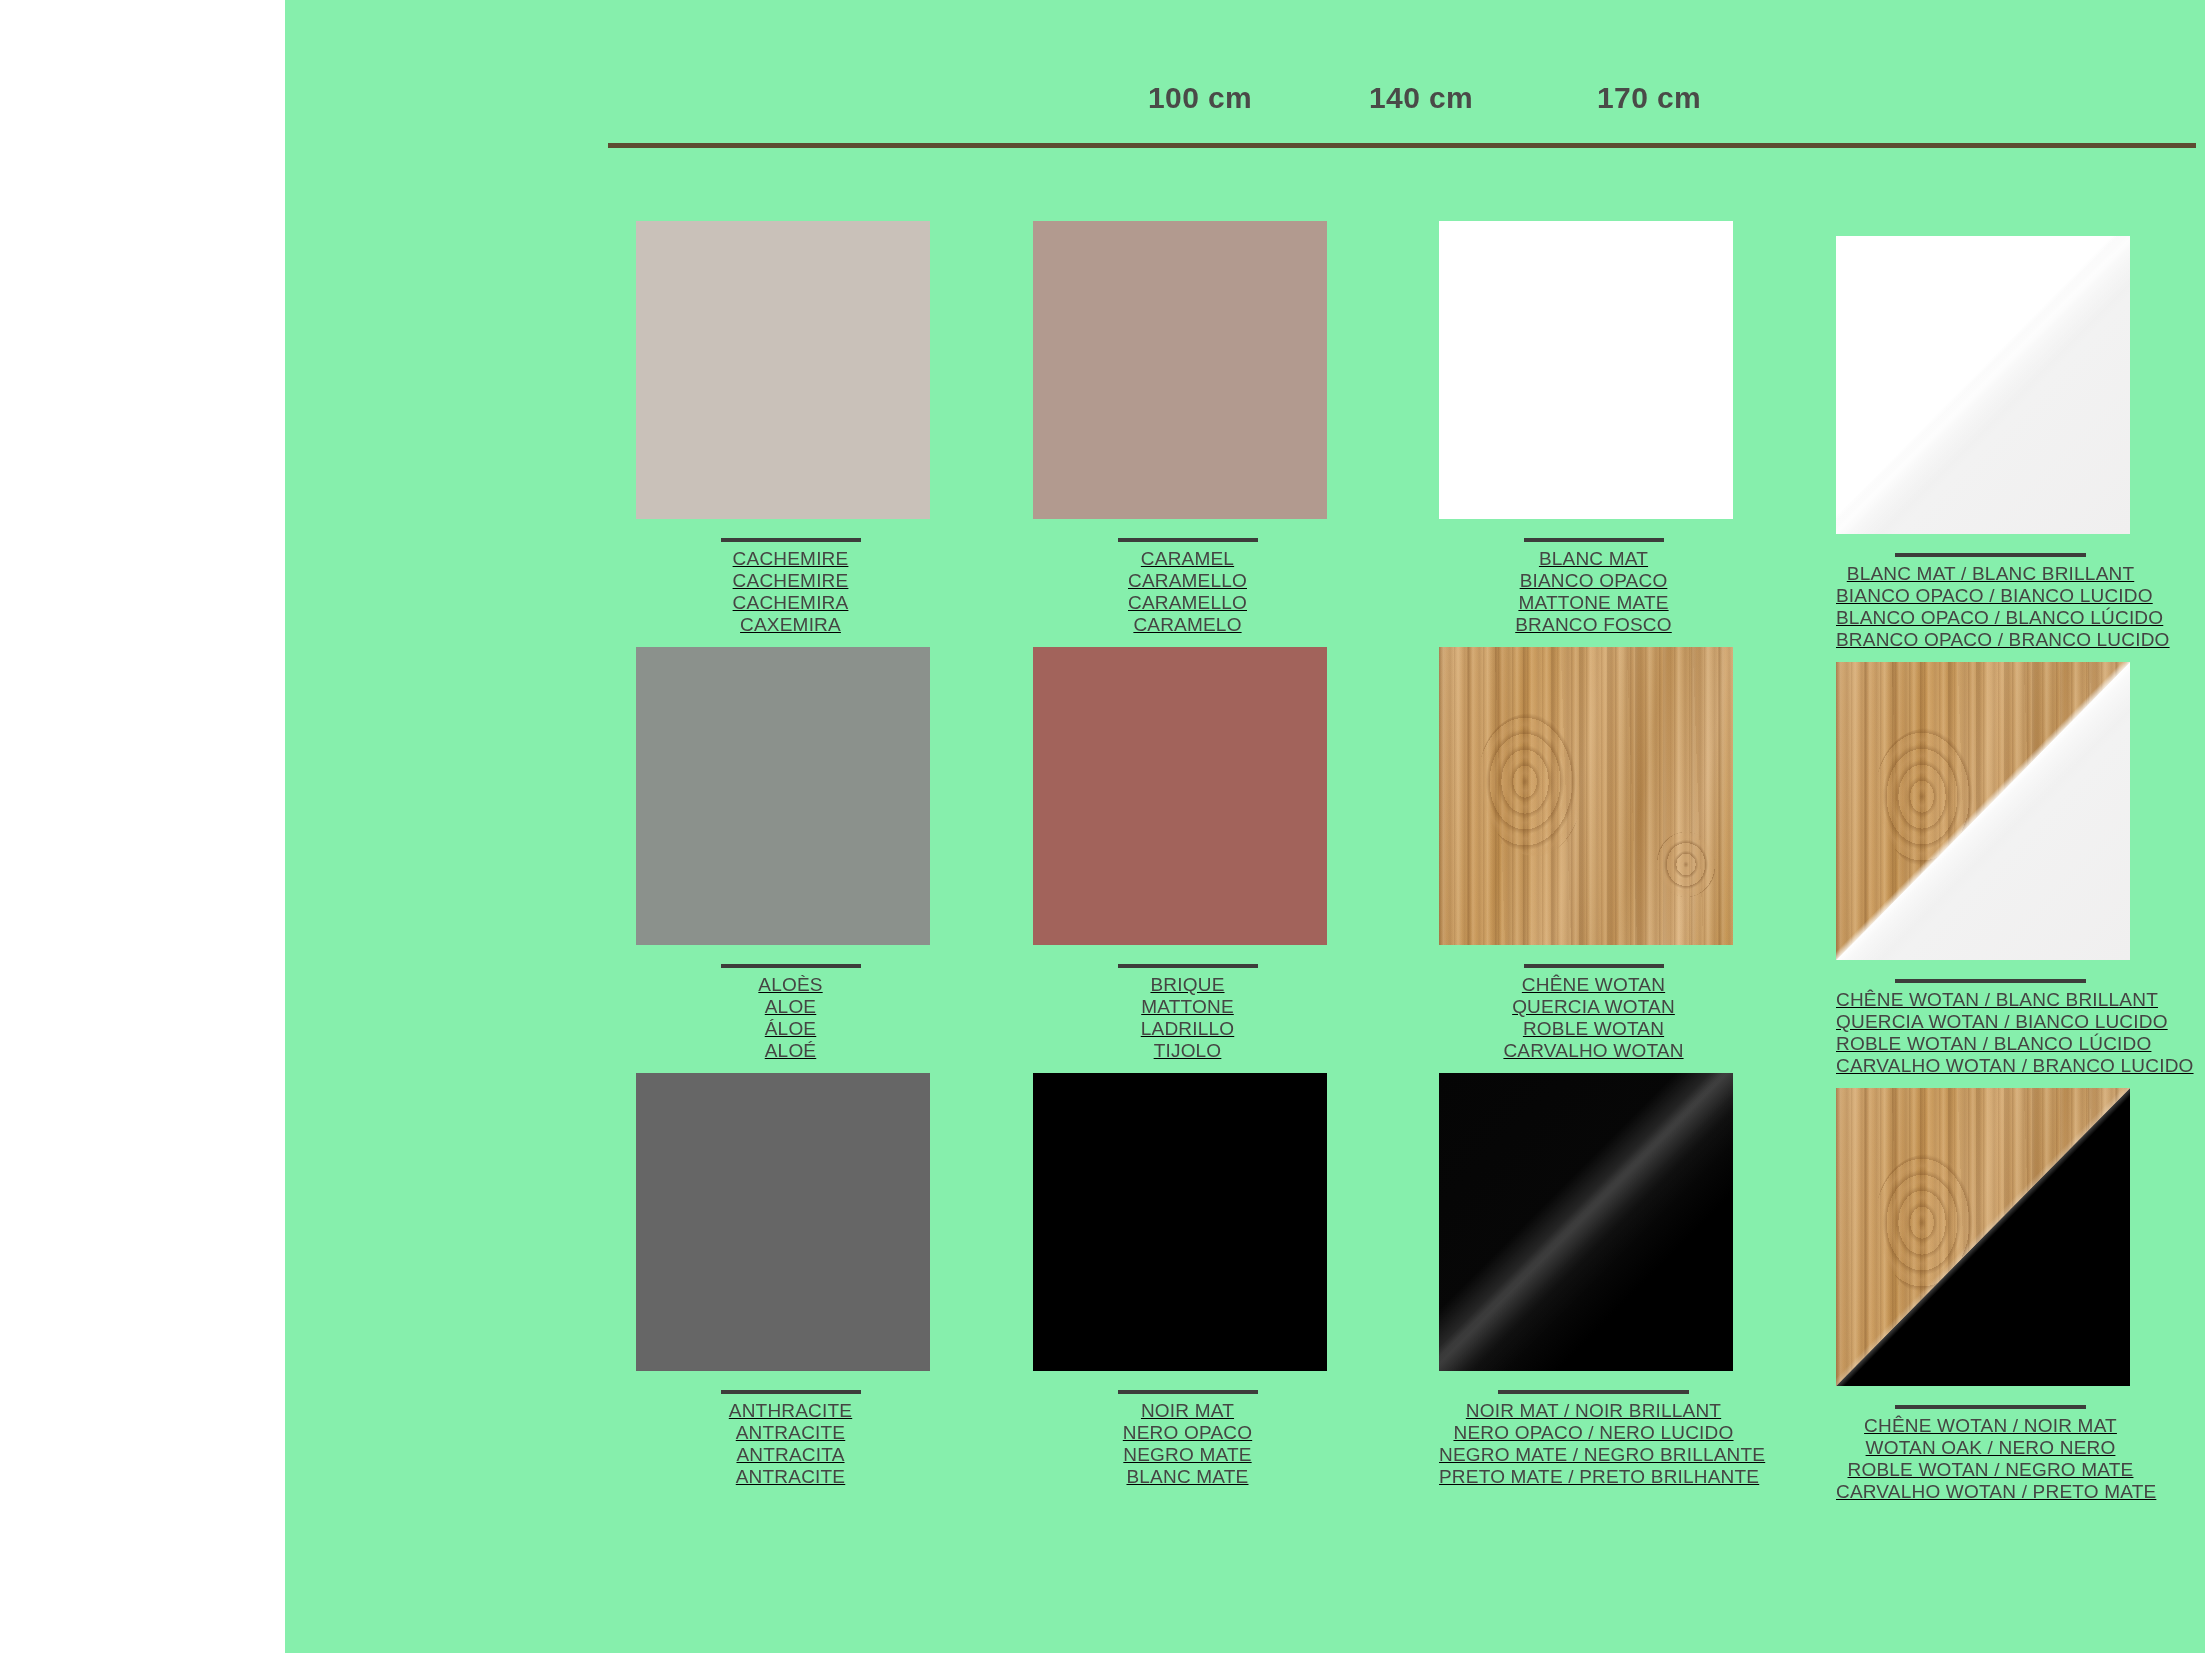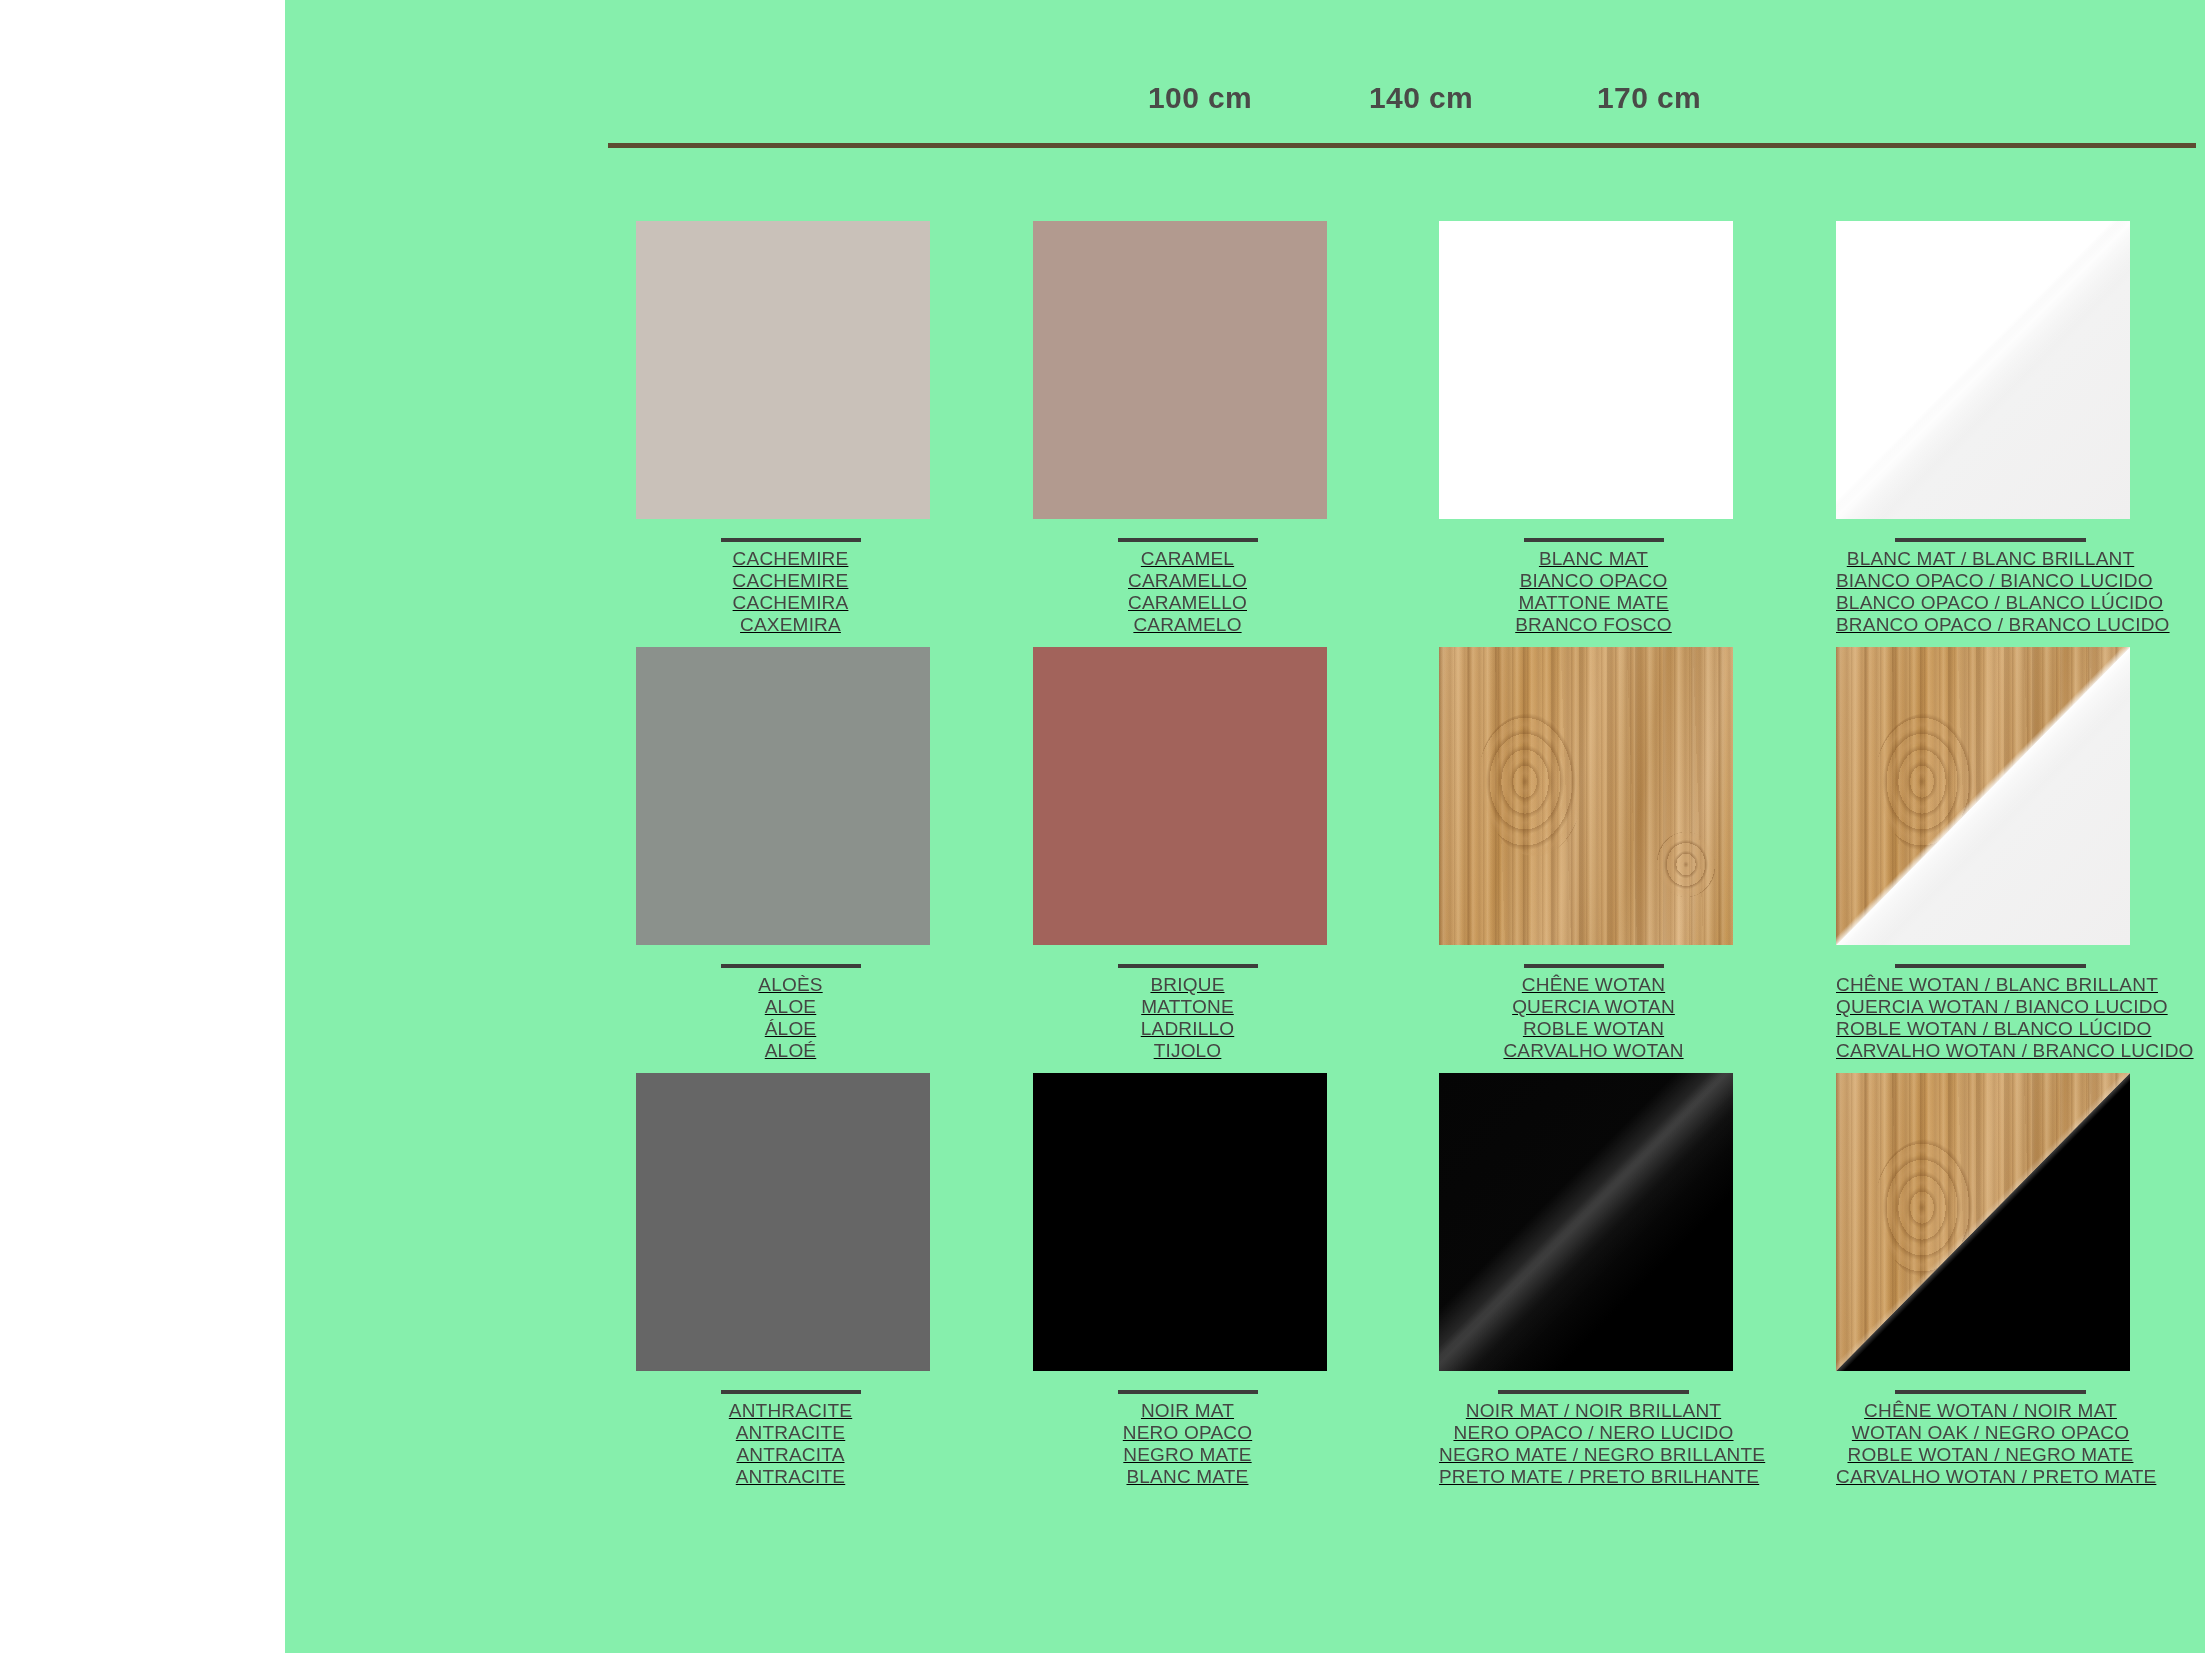--- a/index.html
+++ b/index.html
@@ -71,21 +71,21 @@
   }
   .cell {
     position: absolute;
     top: 0;
     width: 309px;
     text-decoration: underline;
   }
   .cell.c0 { left: 28px; }
   .cell.c1 { left: 425px; }
   .cell.c2 { left: 831px; }
-  .cell.c3 { left: 1228px; }
+  .cell.c3 { left: 1228px; margin-top: 15px; }
 
   .swatch {
     position: relative;
     width: 294px;
     height: 298px;
     overflow: hidden;
     background: #ffffff;
   }
   
   .divider {
@@ -381,21 +381,21 @@
               </div>
               <div class="layer-top">
                 <div class="wood"></div>
               </div>
               <div class="seam"></div>
             </div>
           </div>
           <div class="divider wide"></div>
           <div class="labels">
             <span class="line">CHÊNE WOTAN / NOIR MAT</span>
-            <span class="line">WOTAN OAK / NEGRO OPACO</span>
+            <span class="line">WOTAN OAK / NERO NERO</span>
             <span class="line">ROBLE WOTAN / NEGRO MATE</span>
             <span class="line">CARVALHO WOTAN / PRETO MATE</span>
           </div>
         </div>
 
       </div>
 
     </div>
   </div>
 </div>

